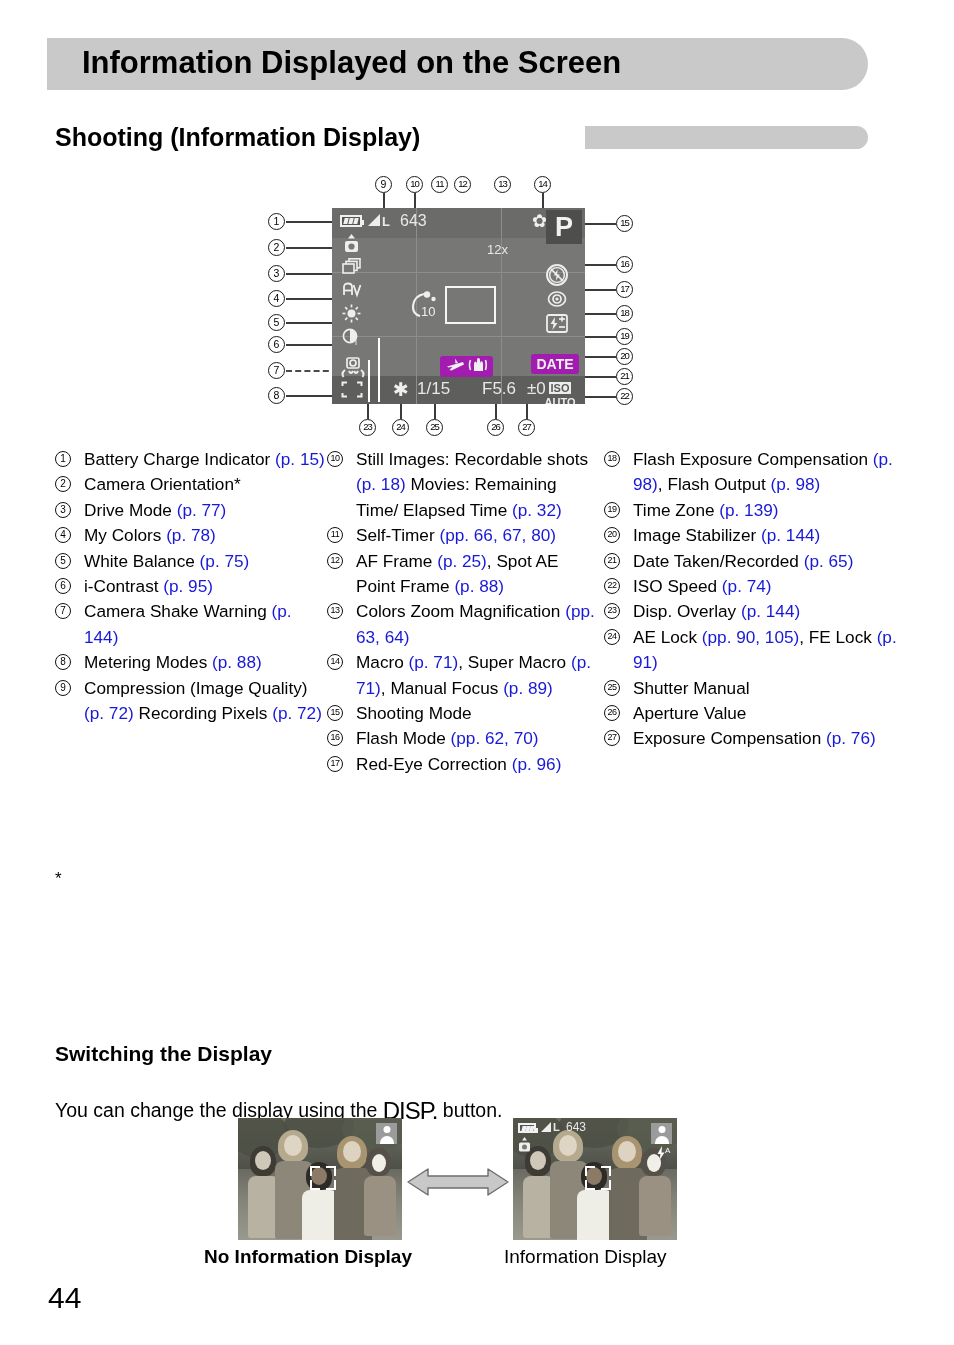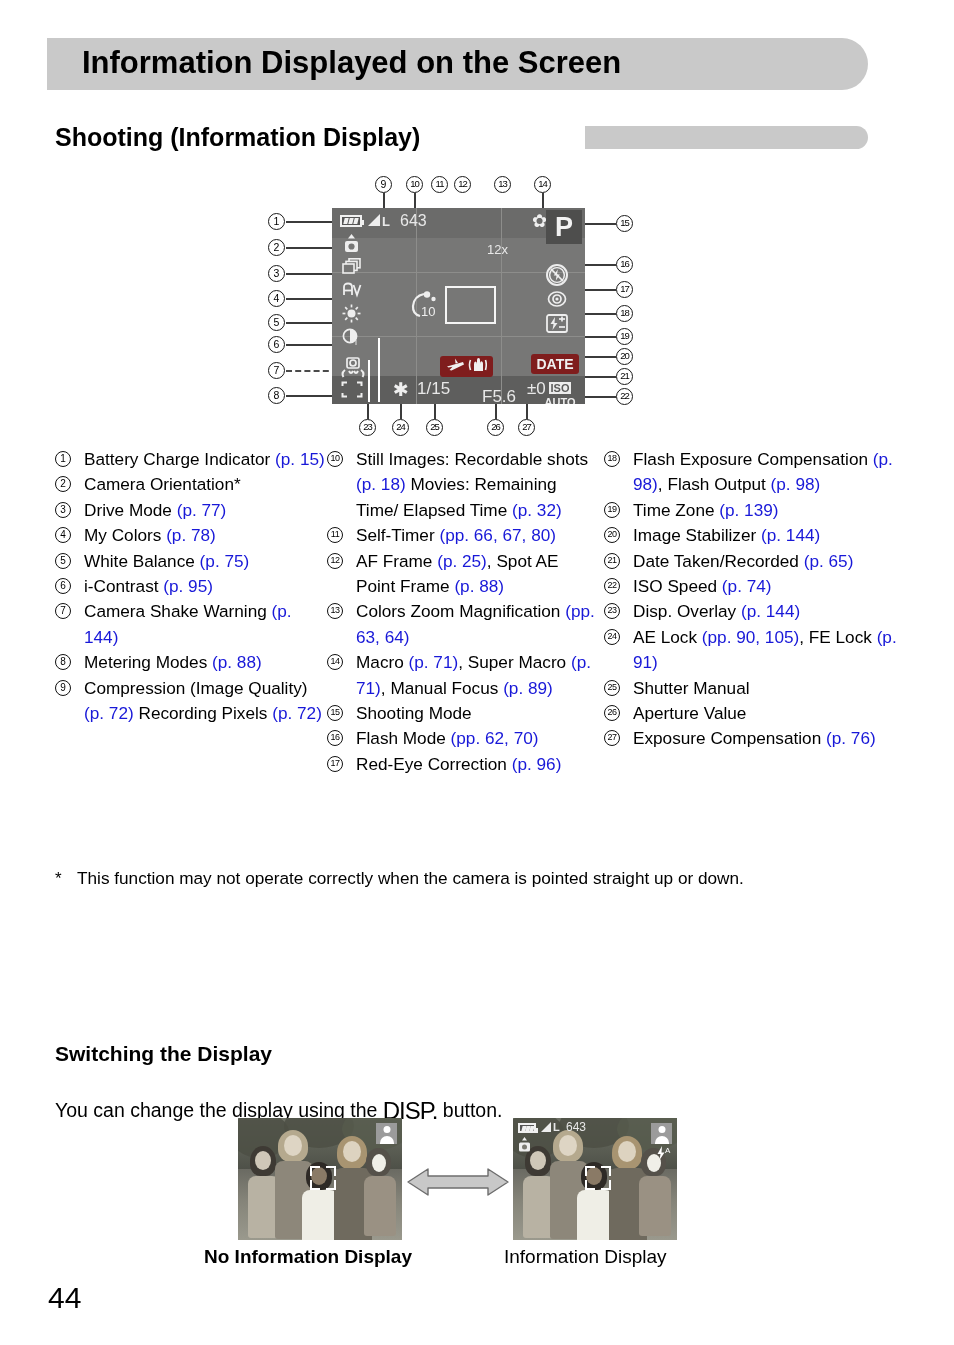--- a/index.html
+++ b/index.html
@@ -164,21 +164,21 @@
   
   .af-frame {
     position:absolute;
     border:2.5px solid #f5f5f5;
     box-sizing:border-box;
   }
 
   
   .pill {
     position:absolute;
-    background: #7f1d1d;
+    background: #a21caf;
     border-radius:3px;
     display:flex; align-items:center; justify-content:center;
     color:#f0f0f0;
     font-family:"Liberation Sans", sans-serif;
     line-height:1;
   }
   .modebox {
     position:absolute;
     background:#4e4e4d;
     display:flex; align-items:center; justify-content:center;
@@ -579,21 +579,21 @@
 
     <div style="position:absolute; left:209px; top:170px; width:38px; text-align:center;">
       <div style="background:#ececec;color:#5b5b5a;font-size:11px;font-weight:bold;line-height:12px;display:inline-block;padding:0 2px;">ISO</div>
       <div style="color:#ececec;font-size:11px;font-weight:bold;line-height:12px;">AUTO</div>
     </div>
 
     <div class="lcd-icon" style="left:61px; top:172px; font-size:19px; font-weight:bold;">✱</div>
 
     <div class="lcd-text" style="left:85px; top:172px; font-size:17px;">1/15</div>
 
-    <div class="lcd-text" style="left:150px; top:180px; font-size:17px;">F5.6</div>
+    <div class="lcd-text" style="left:150px; top:172px; font-size:17px;">F5.6</div>
 
     <div class="lcd-text" style="left:195px; top:172px; font-size:17px;">±0</div>
 
     <div class="lead-v white" style="left:36px; top:152px; height:42px;"></div>
     <div class="lead-v white" style="left:46px; top:130px; height:64px;"></div>
   </div>
 </div>
 
 <div id="legend">
   <div class="legend-col c1">
@@ -627,21 +627,20 @@
       <div class="legend-item"><span class="num two">24</span><span>AE Lock </span><span class="ref">(pp. 90, 105)</span><span>, FE Lock </span><span class="ref">(p. 91)</span></div>
       <div class="legend-item"><span class="num two">25</span><span>Shutter Manual</span></div>
       <div class="legend-item"><span class="num two">26</span><span>Aperture Value</span></div>
       <div class="legend-item"><span class="num two">27</span><span>Exposure Compensation </span><span class="ref">(p. 76)</span></div>
     </div>
 </div>
 
 <div id="footnote">
   <span class="star">*</span>
   <div class="fn-body">
-    <div>This function may not operate correctly when the camera is pointed straight up or down.</div>
   </div>
 </div>
 
 <div id="switch-heading">Switching the Display</div>
 <div id="switch-line">
   <span>You can change the display using the </span><span class="disp-glyph">DISP.</span><span> button.</span>
 </div>
 
 <div id="thumbs">
 

